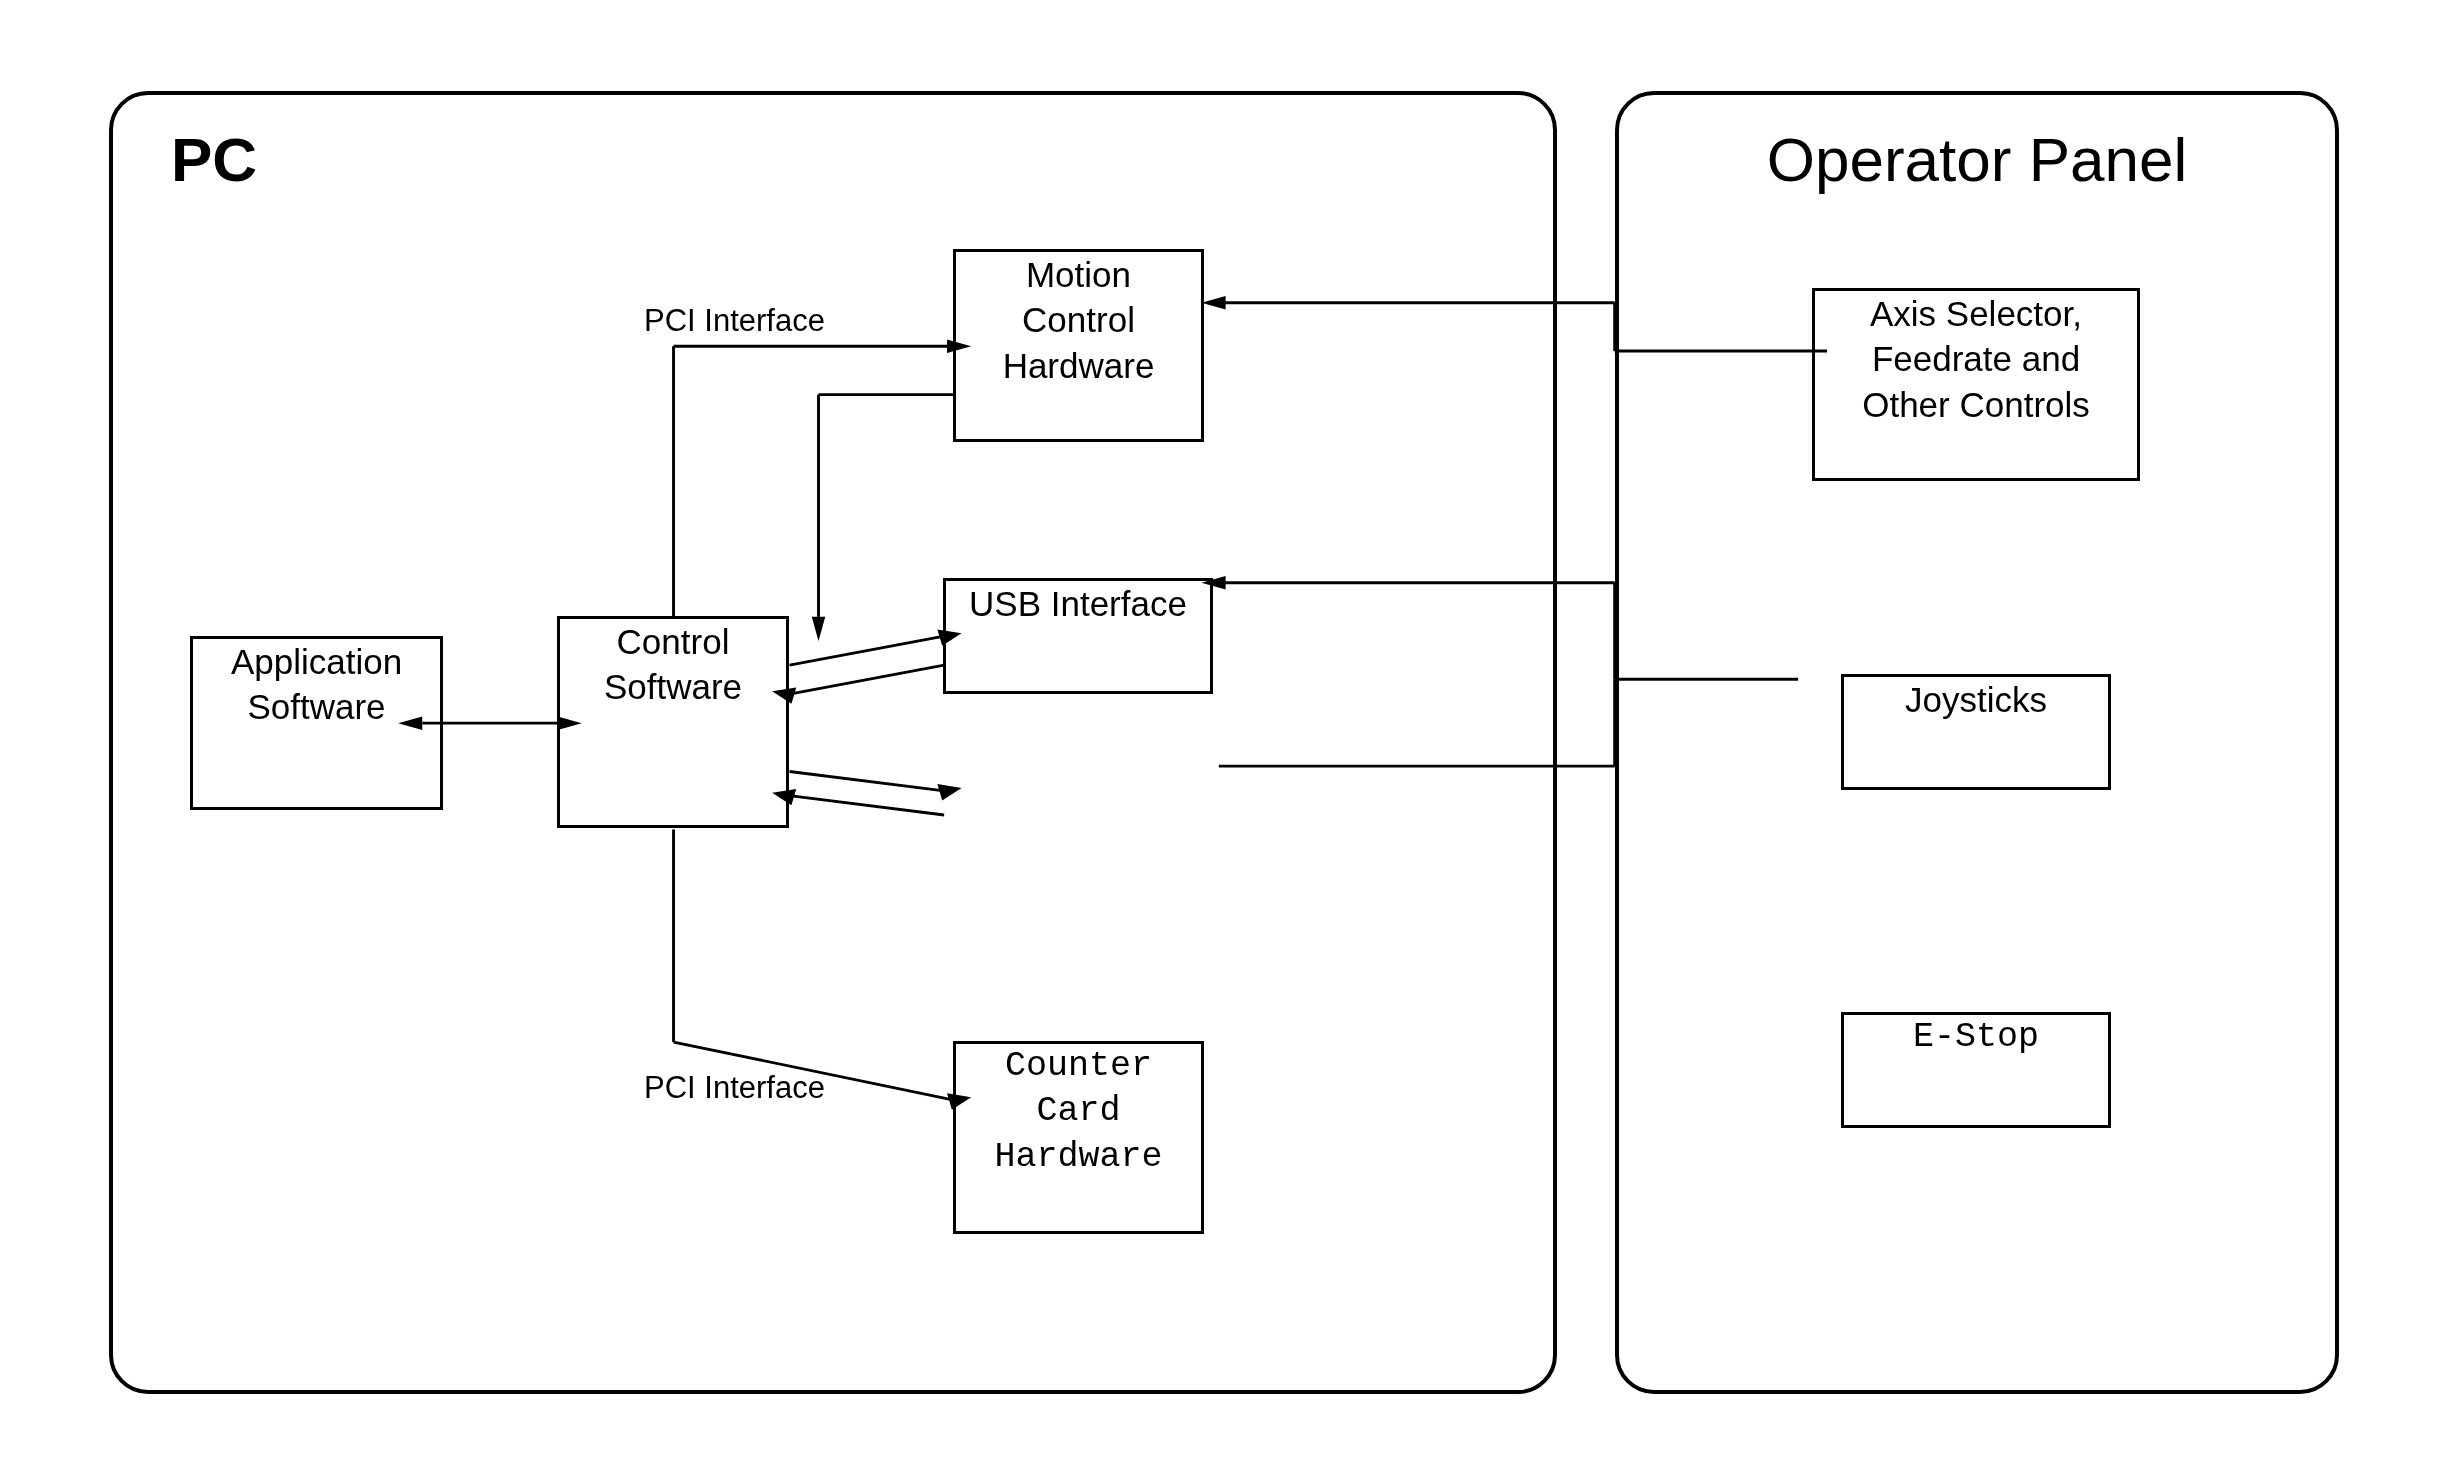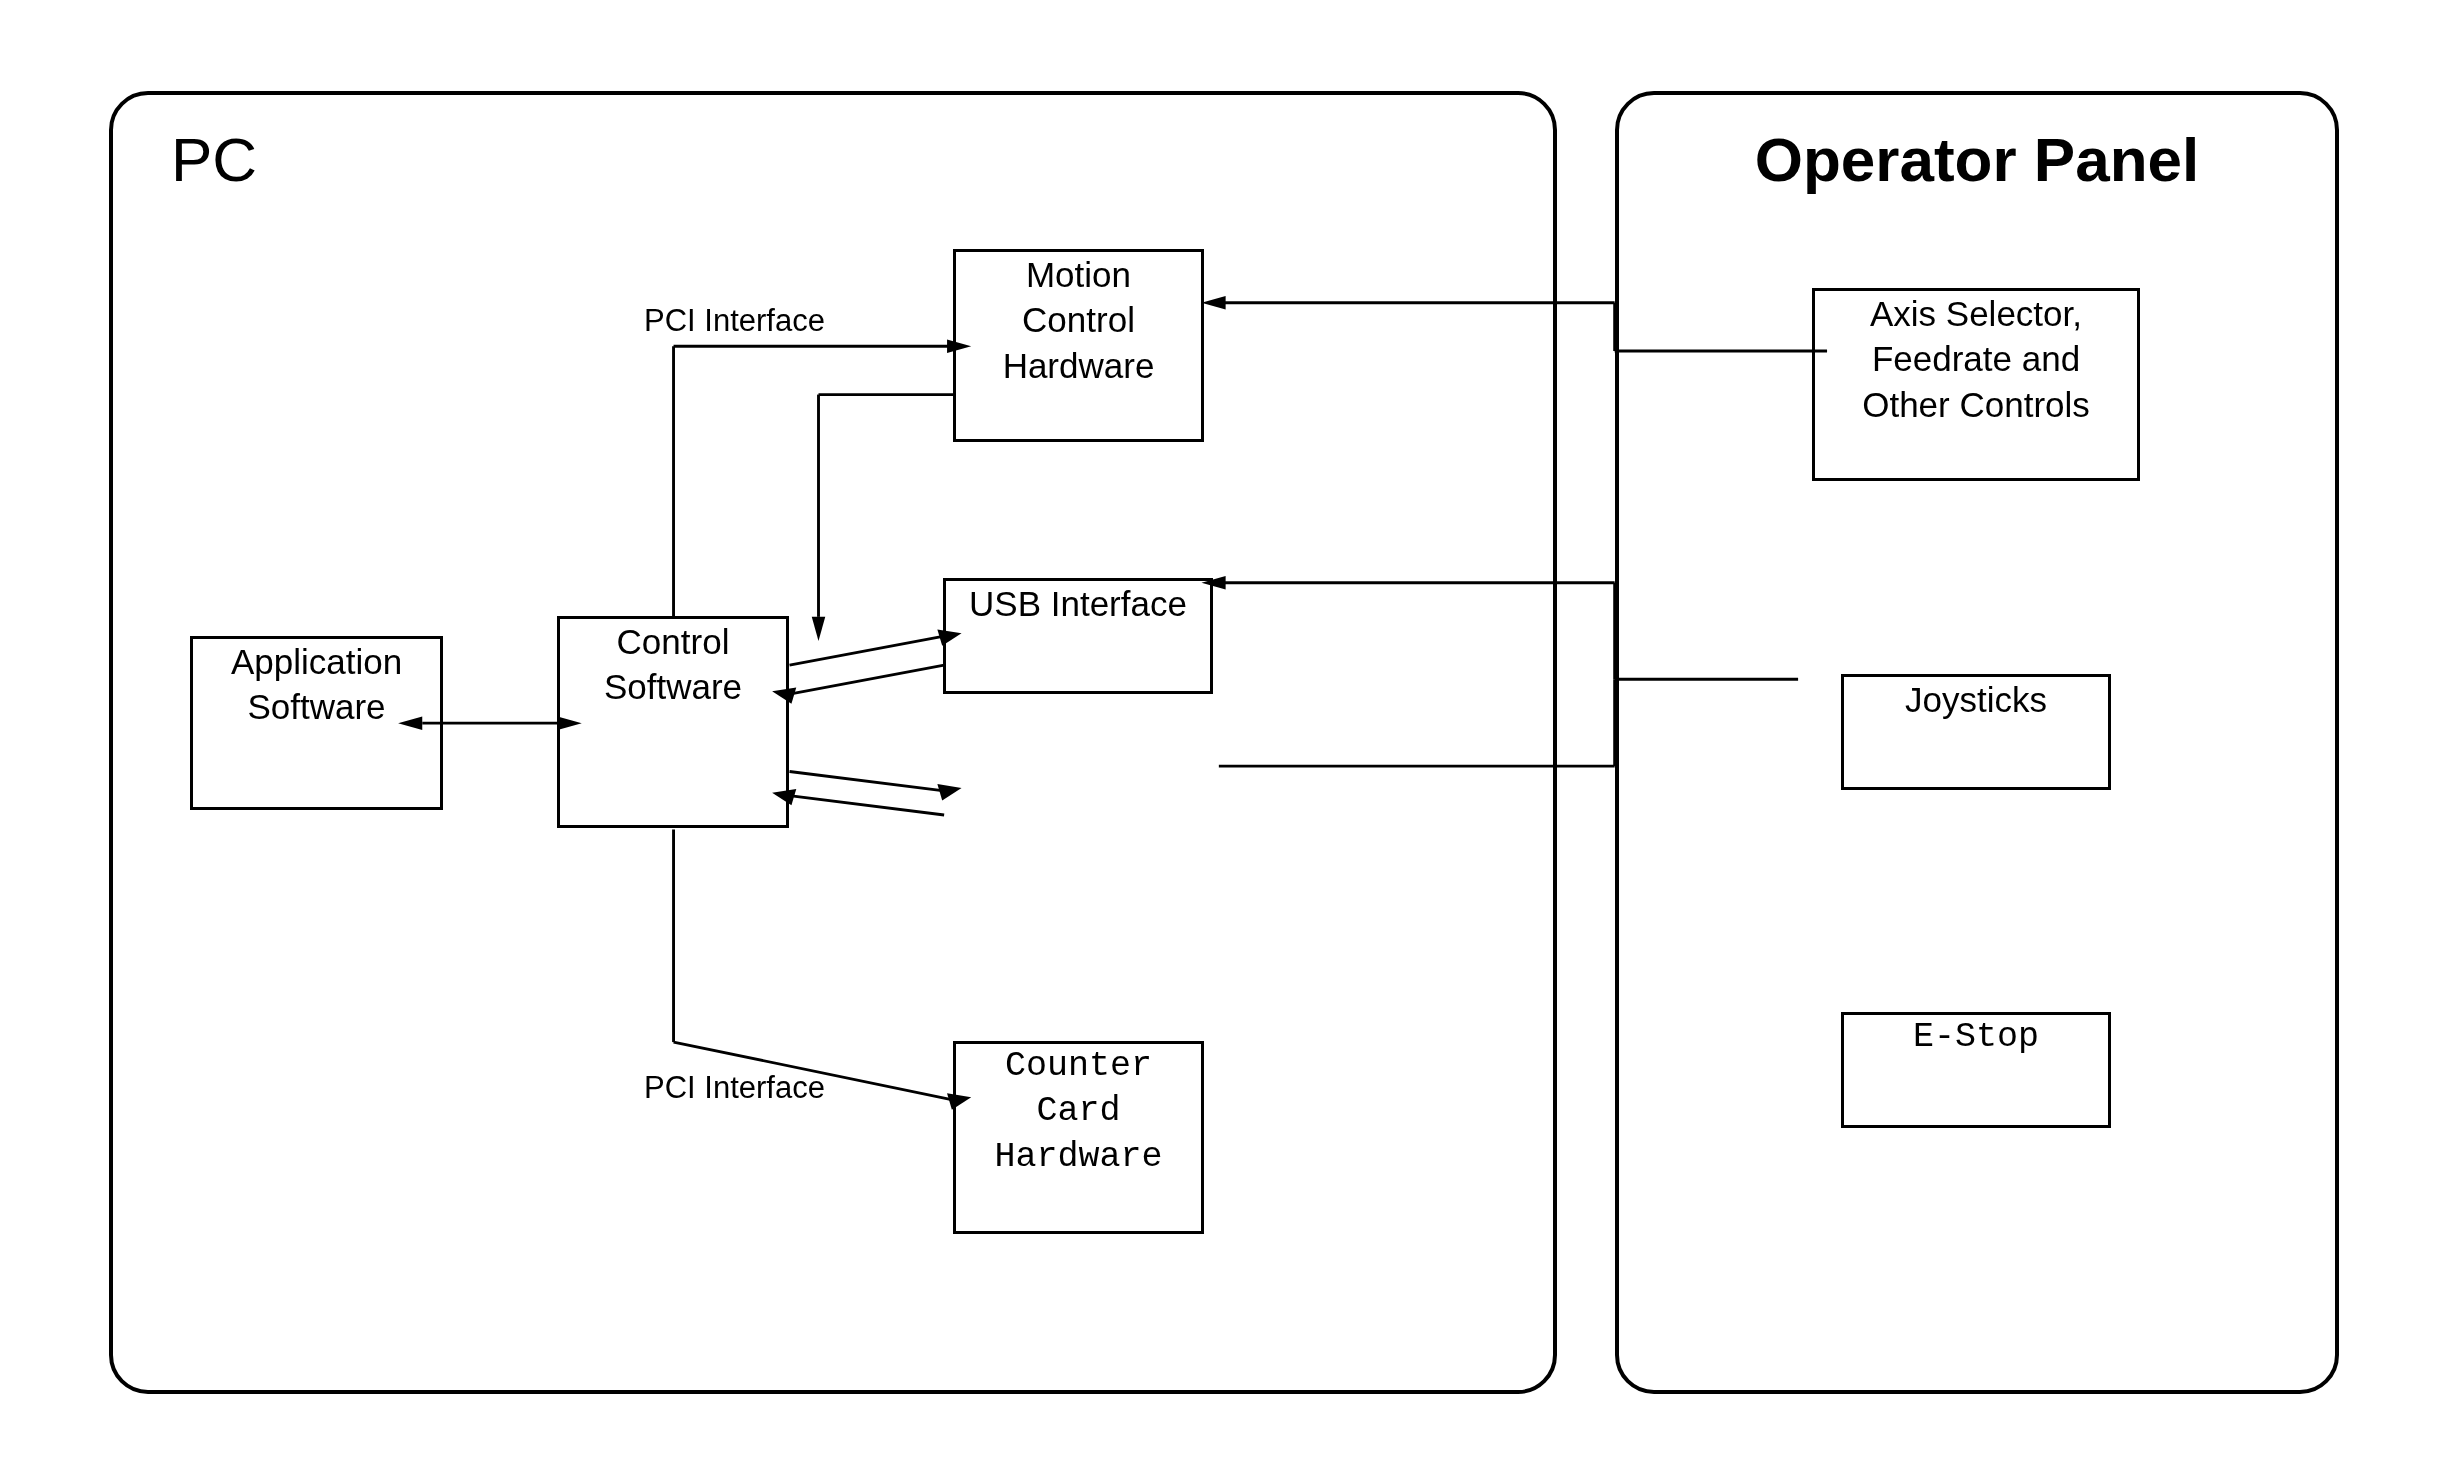--- a/index.html
+++ b/index.html
@@ -28,37 +28,37 @@
       width: 1448px;
       height: 1303px;
       position: relative;
       flex-shrink: 0;
     }
     .pc-label {
       position: absolute;
       top: 29px;
       left: 58px;
       font-size: 62px;
-      font-weight: normal;
+      font-weight: bold;
     }
     .operator-panel {
       border: 4.8px solid #000;
       border-radius: 39px;
       width: 724px;
       height: 1303px;
       position: relative;
       flex-shrink: 0;
     }
     .operator-label {
       position: absolute;
       top: 29px;
       left: 50%;
       transform: translateX(-50%);
       font-size: 62px;
-      font-weight: bold;
+      font-weight: normal;
       white-space: nowrap;
     }
     .block {
       border: 3.9px solid #000;
       background: #fff;
       display: flex;
       justify-content: center;
       text-align: center;
       font-size: 35px;
       line-height: 1.3;

